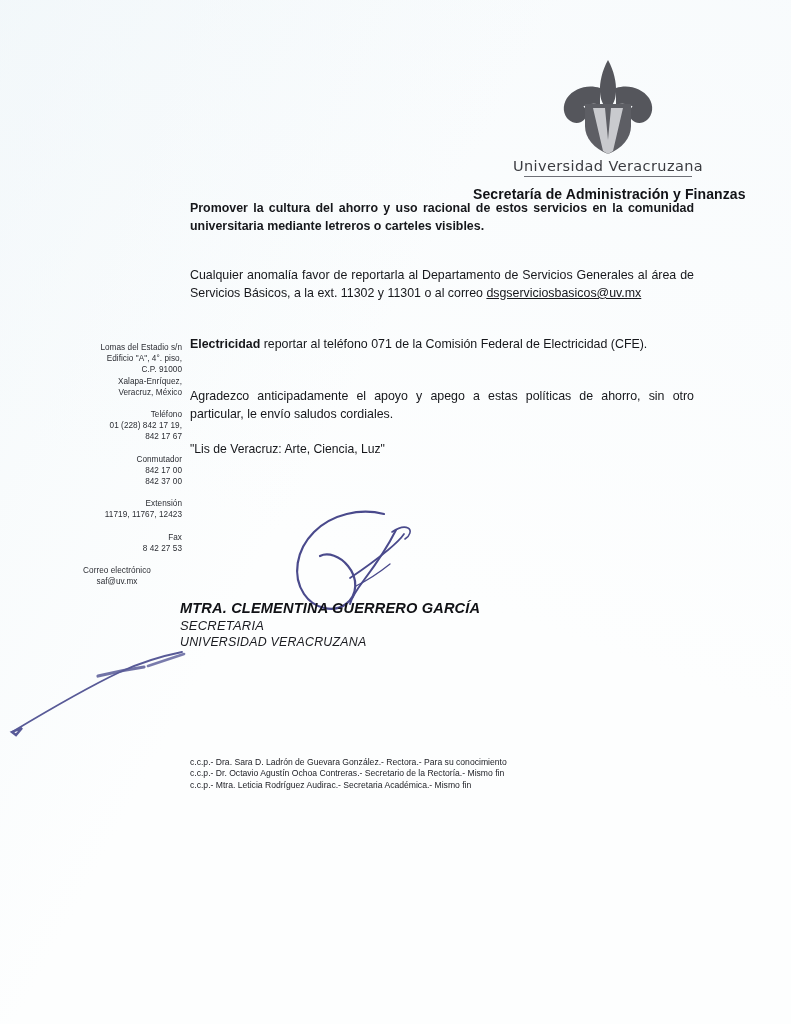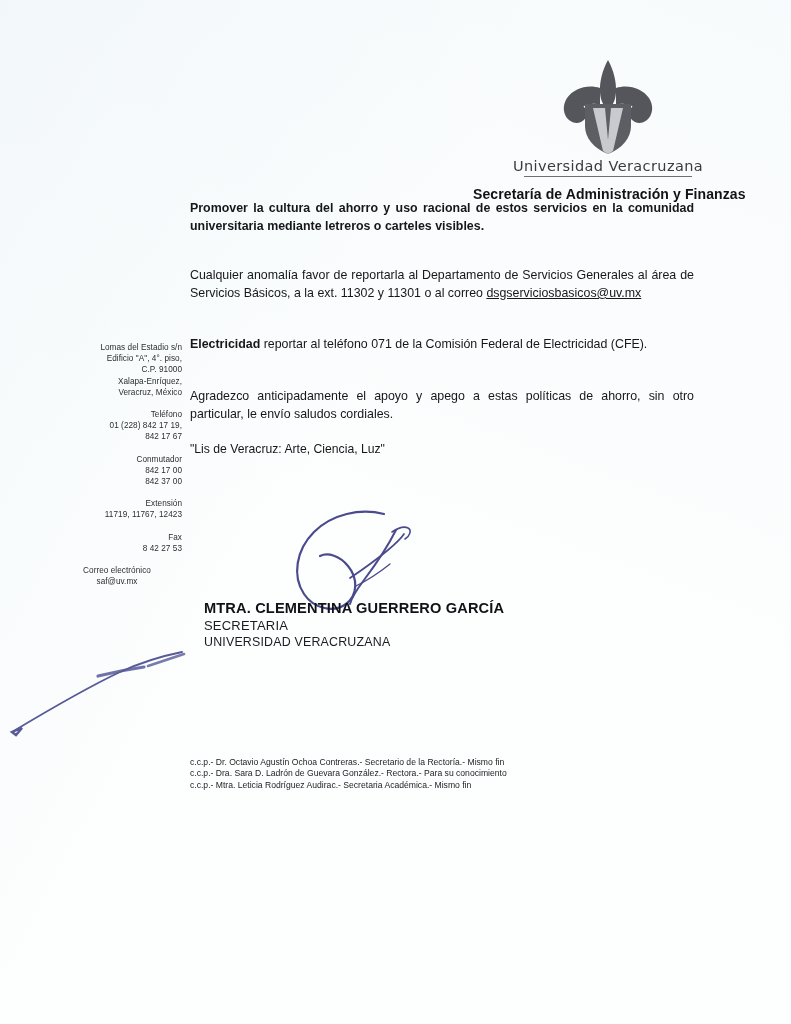--- a/index.html
+++ b/index.html
@@ -123,23 +123,24 @@
     position: absolute;
     left: 2px;
     top: 636px;
     width: 190px;
     height: 105px;
     pointer-events: none;
   }
 
   .signature-block {
     position: absolute;
-    left: 204px;
+    left: 180px;
     top: 600px;
     width: 420px;
+    font-style: italic;
   }
   .sig-name {
     font-size: 14.6px;
     font-weight: bold;
     letter-spacing: 0.15px;
     color: #111216;
     white-space: nowrap;
   }
   .sig-role,
   .sig-org {
@@ -263,18 +264,18 @@
     </g>
   </svg>
 
   <div class="signature-block">
     <div class="sig-name">MTRA. CLEMENTINA GUERRERO GARCÍA</div>
     <div class="sig-role">SECRETARIA</div>
     <div class="sig-org">UNIVERSIDAD VERACRUZANA</div>
   </div>
 
   <div class="ccp-block">
+    <div class="ccp-line">c.c.p.- Dra. Sara D. Ladrón de Guevara González.- Rectora.- Para su conocimiento</div>
     <div class="ccp-line">c.c.p.- Dr. Octavio Agustín Ochoa Contreras.- Secretario de la Rectoría.- Mismo fin</div>
-    <div class="ccp-line">c.c.p.- Dra. Sara D. Ladrón de Guevara González.- Rectora.- Para su conocimiento</div>
     <div class="ccp-line">c.c.p.- Mtra. Leticia Rodríguez Audirac.- Secretaria Académica.- Mismo fin</div>
   </div>
 
 </div>
 
 </body></html>

